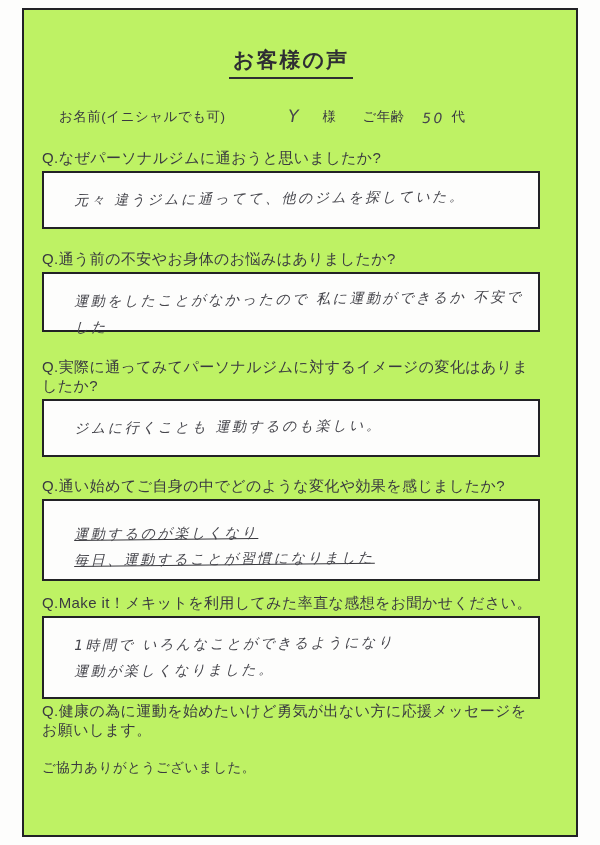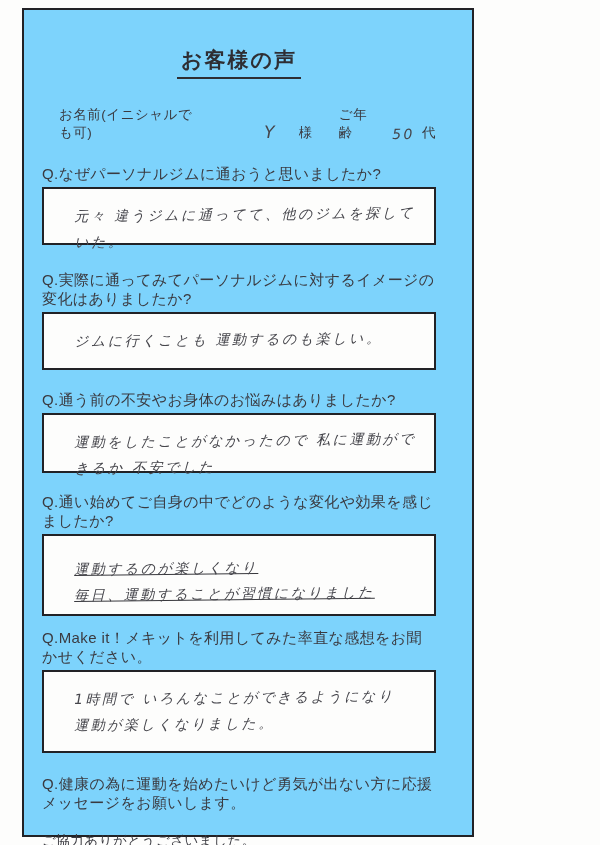--- a/index.html
+++ b/index.html
@@ -6,25 +6,25 @@
   body{
     width:600px;height:845px;
     background:#fdfdfc;
     font-family:"Liberation Sans","DejaVu Sans",sans-serif;
     color:#37373c;
     overflow:hidden;
   }
   .sheet{
     position:relative;
     margin:8px 14px 0 22px;
-    width:452px;height:829px;
+    width:556px;height:829px;
     border:2px solid #222226;
     box-sizing:border-box;
     padding:0 36px 0 18px;
-    background:#7dd3fc;
+    background:#bef264;
   }
   
   .title-wrap{ text-align:center; margin-top:36px; }
   .title{
     display:inline-block;
     margin:0;
     font-size:21px;
     font-weight:bold;
     letter-spacing:2px;
     color:#2e2e33;
@@ -67,21 +67,21 @@
     width:100%;
     background:#fdfdfc;
     padding:14px 10px 0 30px;
   }
   .a-box .hand{ font-size:14px; line-height:26px; }
   .s1{ margin-top:23px; } .s1 .a-box{ height:58px; }
   .s2{ margin-top:26px; } .s2 .a-box{ height:58px; }
   .s3{ margin-top:21px; } .s3 .a-box{ height:60px; }
   .s4{ margin-top:20px; } .s4 .a-box{ height:82px; padding-top:20px;text-decoration:underline; }
   .s5{ margin-top:13px; } .s5 .a-box{ height:83px; padding-top:14px; }
-  .s6{ margin-top:22px; }
+  .s6{ margin-top:3px; }
   .s6 .a-box{
     height:79px;
     padding:7px 8px 0 8px;
   }
   .s6 .a-box .hand{ font-size:12.5px; letter-spacing:0.6px; line-height:24px; }
   .s6 .a-box .line1{ text-indent:52px; }
   
   .footer{
     margin-top:19px;
     text-align:left;
@@ -109,31 +109,31 @@
     <span class="printed age-suffix">代</span>
   </div>
 
   <section class="q s1">
     <div class="q-label">Q.なぜパーソナルジムに通おうと思いましたか?</div>
     <div class="a-box">
       <div class="hand line1">元々 違うジムに通ってて、他のジムを探していた。</div>
     </div>
   </section>
 
+  <section class="q s3">
+    <div class="q-label">Q.通う前の不安やお身体のお悩みはありましたか?</div>
+    <div class="a-box">
+      <div class="hand line1">運動をしたことがなかったので 私に運動ができるか 不安でした</div>
+    </div>
+  </section>
+
   <section class="q s2">
     <div class="q-label">Q.実際に通ってみてパーソナルジムに対するイメージの変化はありましたか?</div>
     <div class="a-box">
       <div class="hand line1">ジムに行くことも 運動するのも楽しい。</div>
-    </div>
-  </section>
-
-  <section class="q s3">
-    <div class="q-label">Q.通う前の不安やお身体のお悩みはありましたか?</div>
-    <div class="a-box">
-      <div class="hand line1">運動をしたことがなかったので 私に運動ができるか 不安でした</div>
     </div>
   </section>
 
   <section class="q s4">
     <div class="q-label">Q.通い始めてご自身の中でどのような変化や効果を感じましたか?</div>
     <div class="a-box">
       <div class="hand line1">運動するのが楽しくなり</div>
       <div class="hand line2">毎日、運動することが習慣になりました</div>
     </div>
   </section>

